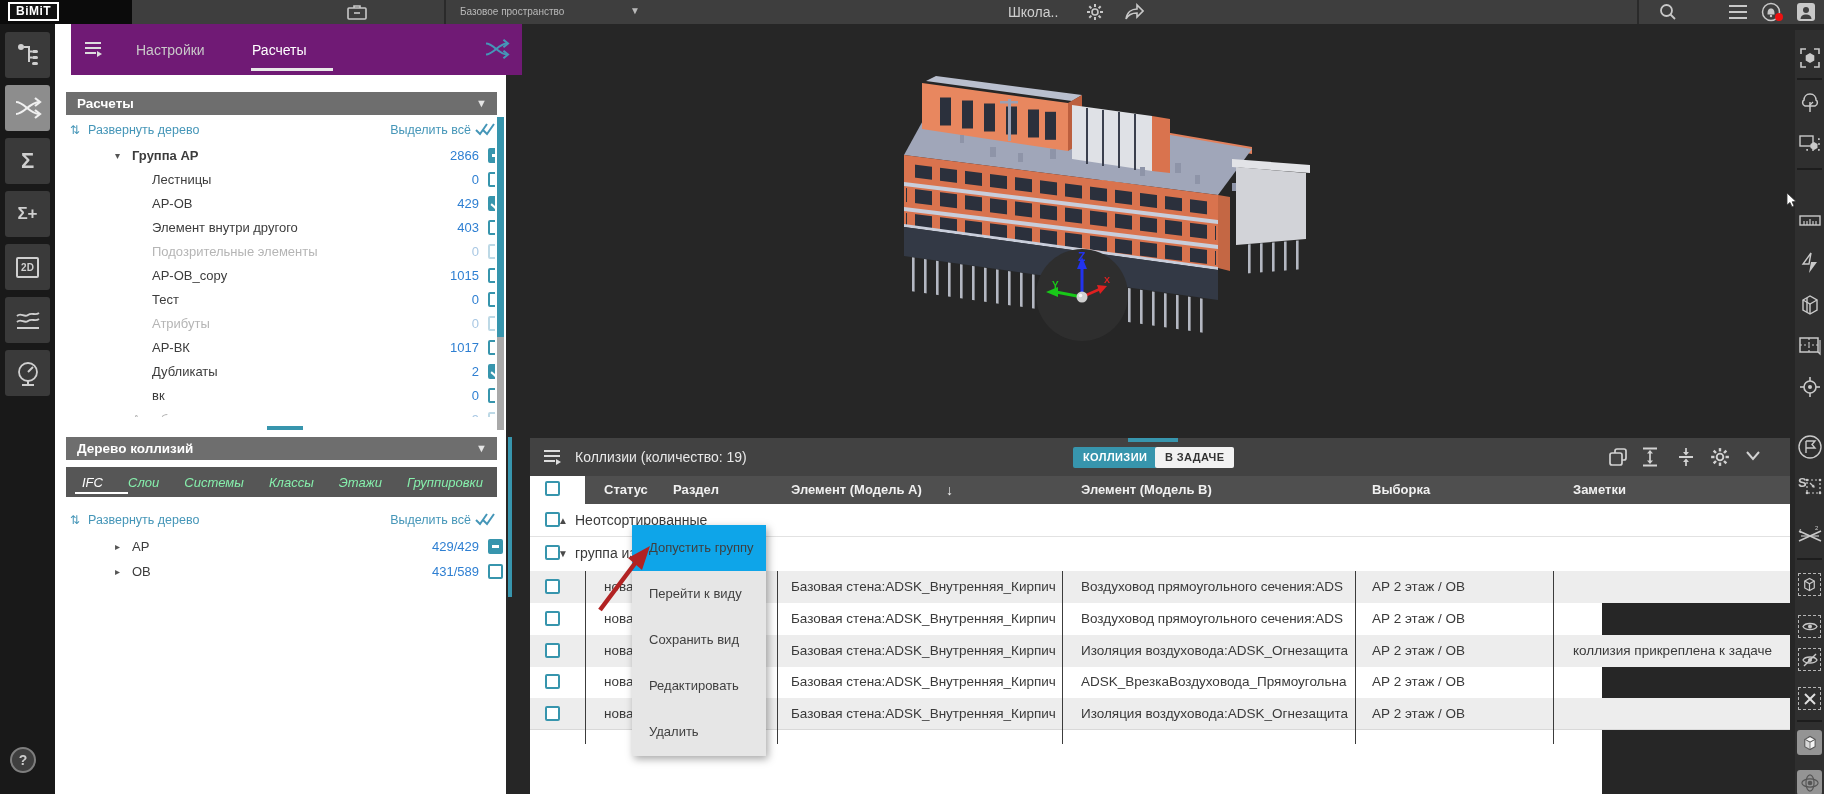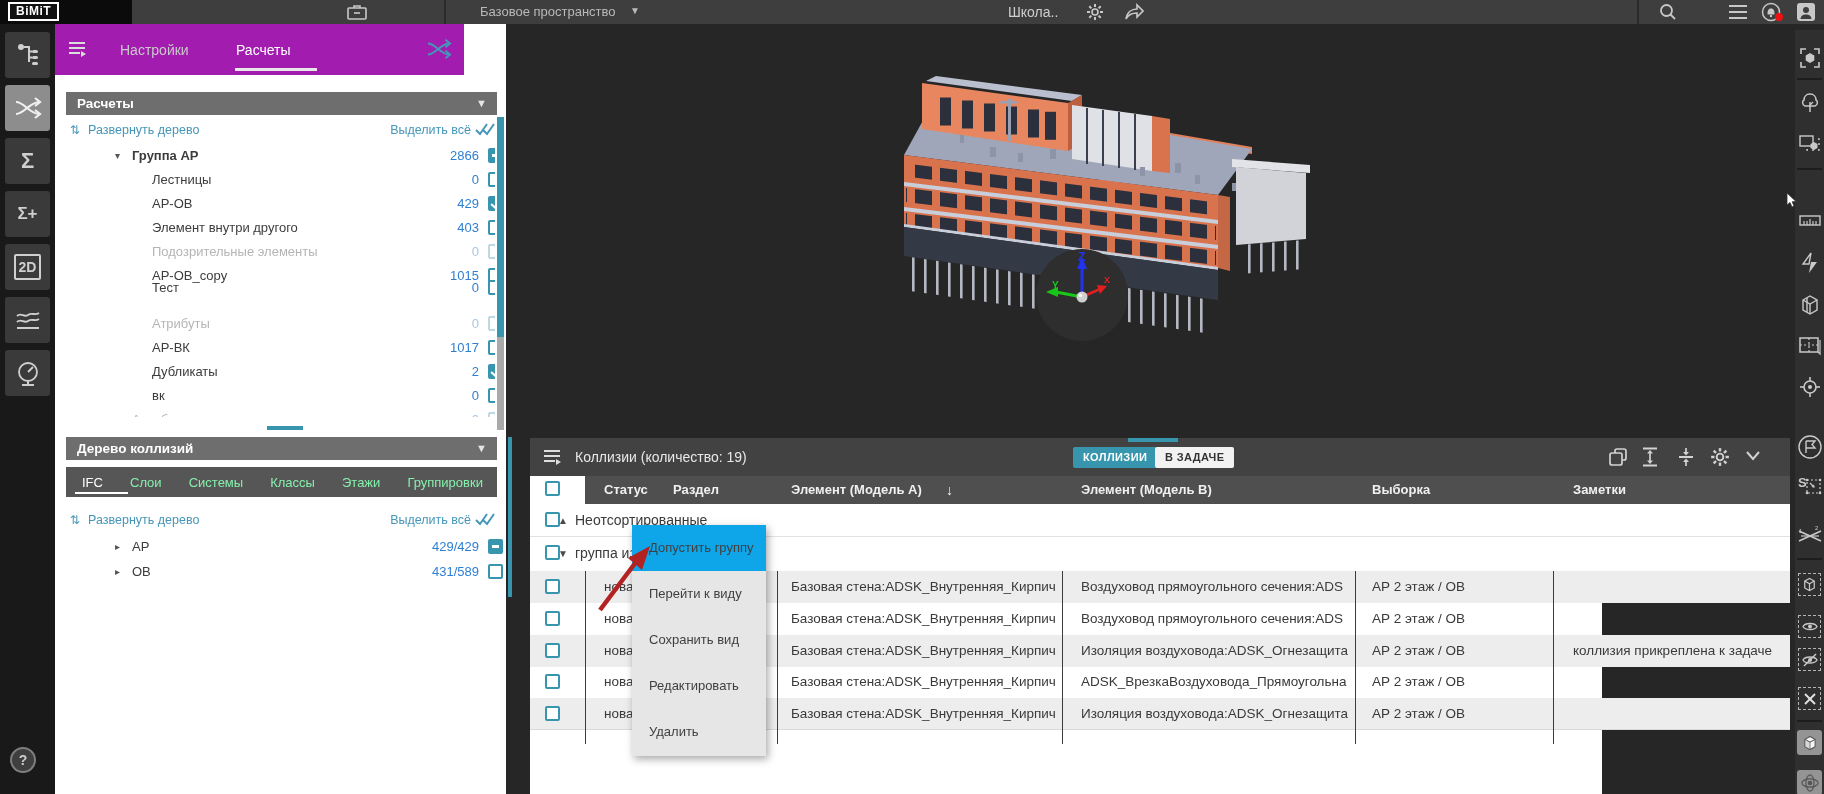--- a/index.html
+++ b/index.html
@@ -7,40 +7,40 @@
     font-family:"Liberation Sans", sans-serif; }
   #app { position:relative; width:1824px; height:794px; }
 
   
   .topbar { position:absolute; left:0; top:0; width:1824px; height:24px; background:#3e3e3e; z-index:40; }
   .logo-zone { position:absolute; left:0; top:0; width:132px; height:24px; background:#0b0b0b; }
   .logo-box { position:absolute; left:8px; top:2px; height:19px; padding:0 6px; border:2px solid #fff;
     color:#fff; font-weight:bold; font-size:12px; line-height:15px; letter-spacing:.5px; background:#111; }
   .tb-ic { position:absolute; top:2px; color:#c8c8c8; }
   .tb-divider { position:absolute; top:0; width:2px; height:24px; background:#2a2a2a; }
-  .workspace { position:absolute; left:460px; top:0; height:24px; line-height:24px; color:#b9b9b9; font-size:13px;margin-left:20px; }
+  .workspace { position:absolute; left:460px; top:0; height:24px; line-height:24px; color:#b9b9b9; font-size:10px; }
   .ws-caret { position:absolute; left:630px; top:0; height:24px; line-height:22px; color:#b9b9b9; font-size:10px; }
   .project { position:absolute; left:1008px; top:0; height:24px; line-height:24px; color:#cfcfcf; font-size:14px; }
   .reddot { position:absolute; width:8px; height:8px; border-radius:50%; background:#e11; }
 
   
   .ltb { position:absolute; left:0; top:24px; width:55px; height:770px; background:#191919; z-index:30; }
   .ltb-btn { position:absolute; left:5px; width:45px; height:46px; background:#3a3a3a; border-radius:3px;
     display:flex; align-items:center; justify-content:center; color:#cfcfcf; }
   .ltb-btn.active { background:#8d8d8d; color:#f2f2f2; }
   .sigma { font-size:22px; font-weight:bold; }
   .sigma2 { font-size:17px; font-weight:bold; }
-  .twod { border:2px solid #cfcfcf; border-radius:2px; font-size:14px; font-weight:bold; padding:3px 3px; }
+  .twod { border:2px solid #cfcfcf; border-radius:2px; font-size:10px; font-weight:bold; padding:3px 3px; }
   .help-btn { position:absolute; left:10px; top:747px; width:26px; height:26px; border-radius:50%;
     background:#3f3f3f; border:2px solid #7e7e7e; color:#ccc; font-weight:bold; font-size:14px;
     display:flex; align-items:center; justify-content:center; z-index:35; }
 
   
   .lpanel { position:absolute; left:55px; top:24px; width:451px; height:770px; background:#fff; z-index:30; }
-  .lp-head { position:absolute; left:0; top:0; width:409px; height:51px; background:#a21caf; }
+  .lp-head { position:absolute; left:16px; top:0; width:451px; height:51px; background:#701a75; }
   .lp-tab { position:absolute; top:18px; font-size:14px; color:#c9c9c9; }
   .lp-tab.active { color:#fff; }
   .lp-underline { position:absolute; left:180px; top:44px; width:82px; height:3px; background:#e8e8e8; }
   .ham { position:absolute; left:14px; top:18px; width:18px; height:14px; }
   .ham i { position:absolute; left:0; width:16px; height:2px; background:#ddd; }
   .ham .a2{top:5px;} .ham .a3{top:10px; width:11px;}
   .ham b { position:absolute; left:12px; top:9px; border-left:5px solid #ddd; border-top:3px solid transparent; border-bottom:3px solid transparent; }
   .sec-bar { position:absolute; left:11px; width:431px; height:23px; background:#6e6e6e; color:#fff;
     font-size:13.5px; font-weight:bold; line-height:23px; padding-left:11px; }
   .sec-caret { position:absolute; right:10px; top:0; font-size:11px; font-weight:normal; color:#e5e5e5; }
@@ -64,21 +64,21 @@
   .cb.checked { background:#3795ad; }
   .cb.checked::after { content:""; position:absolute; left:3px; top:0; width:4px; height:8px;
     border:solid #fff; border-width:0 2px 2px 0; transform:rotate(40deg); }
   .cb.indet { background:#3795ad; }
   .cb.indet::after { content:""; position:absolute; left:2px; top:4.5px; width:7px; height:2.5px; background:#fff; }
   .cb.dis { border-color:#bdd9e6; }
   .vscroll { position:absolute; left:442px; top:93px; width:7px; height:313px; background:#a9a9a9; }
   .vscroll .thumb { position:absolute; left:0; top:0; width:7px; height:220px; background:#3795ad; }
   .hscroll-mini { position:absolute; left:212px; top:402px; width:36px; height:4px; background:#3795ad; }
   .ct-tabs { position:absolute; left:11px; top:443px; width:431px; height:30px; background:#565656;
-    display:flex; align-items:center; justify-content:space-between; padding:0 14px 0 16px; }
+    display:flex; align-items:center; justify-content:space-between; padding:0 14px 0 16px;font-style:italic; }
   .ct-tab { font-size:13px; color:#86efac; }
   .ct-tab.active { color:#fff; }
   .ct-underline { position:absolute; left:20px; top:468px; width:53px; height:2px; background:#fff; }
   .panel-scroll { position:absolute; left:508px; top:437px; width:4px; height:160px; background:#3795ad; z-index:31; }
 
   
   .viewport { position:absolute; left:506px; top:24px; width:1289px; height:770px; background:#262626; }
   .gizmo { position:absolute; left:528px; top:223px; z-index:5; }
 
   
@@ -297,21 +297,21 @@
           <span class="tlabel mut">Подозрительные элементы</span>
           <span class="tcount pale">0</span>
           <span class="cb dis"></span>
         </div>
       <div class="titem lvl1" style="top:120px">
           <span class="tarrow"></span>
           <span class="tlabel">АР-ОВ_copy</span>
           <span class="tcount">1015</span>
           <span class="cb"></span>
         </div>
-      <div class="titem lvl1" style="top:132px">
+      <div class="titem lvl1" style="top:144px">
           <span class="tarrow"></span>
           <span class="tlabel">Тест</span>
           <span class="tcount">0</span>
           <span class="cb"></span>
         </div>
       <div class="titem lvl1" style="top:168px">
           <span class="tarrow"></span>
           <span class="tlabel mut">Атрибуты</span>
           <span class="tcount pale">0</span>
           <span class="cb dis"></span>

